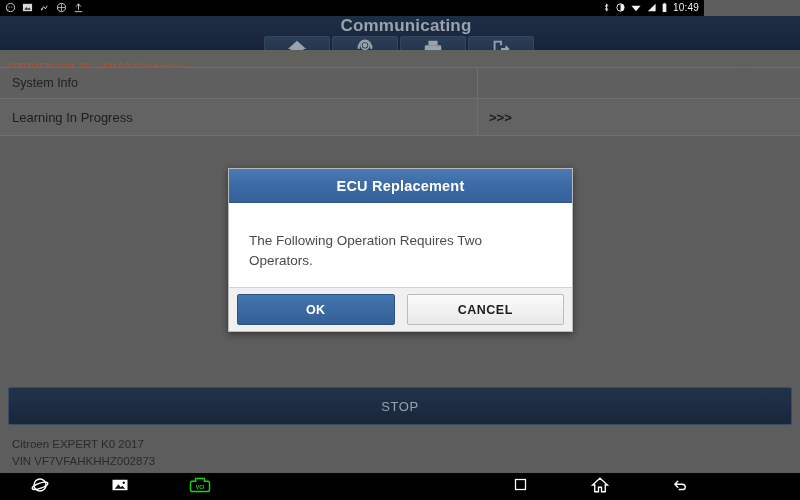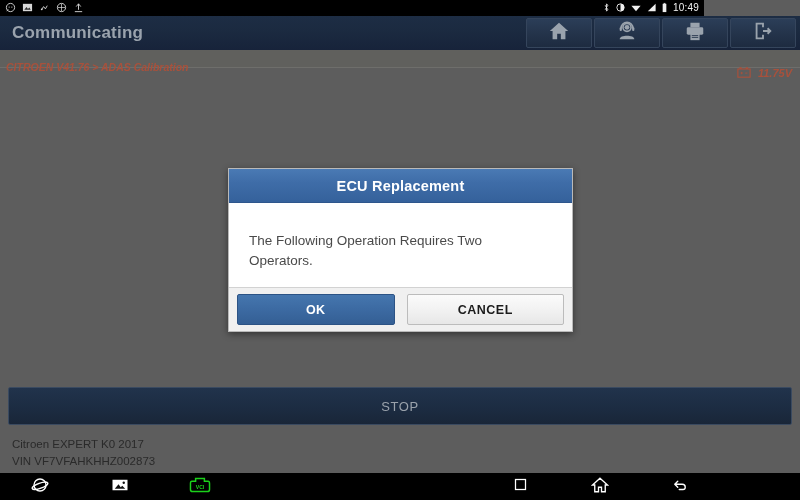--- a/index.html
+++ b/index.html
@@ -47,20 +47,21 @@
 
   
   .titlebar {
     position: absolute;
     top: 16px; left: 0;
     width: 800px; height: 34px;
     background: linear-gradient(to bottom, #1d2d44 0%, #1b2a40 45%, #17233a 100%);
     display: flex;
     align-items: center;
     justify-content: space-between;
+    flex-direction: column;
   }
   .app-title {
     color: #9aa3ad;
     font-size: 17px;
     font-weight: bold;
     padding-left: 12px;
     letter-spacing: 0.2px;
   }
   .toolbar {
     display: flex;
@@ -401,20 +402,30 @@
             <rect x="4" y="0" width="4" height="3" fill="#a8513c"></rect>
             <rect x="15" y="0" width="4" height="3" fill="#a8513c"></rect>
             <rect x="1.5" y="3" width="21" height="14" fill="none" stroke="#a8513c" stroke-width="2"></rect>
             <path d="M6 10 H10 M8 8 V12 M14 10 H18" stroke="#a8513c" stroke-width="1.6"></path>
           </svg>
       </span>
       <span class="voltage-text">11.75V</span>
     </div>
   </div>
 
+  <div class="table">
+    <div class="row header-row">
+      <div class="cell-left">System Info</div>
+      <div class="cell-right"></div>
+    </div>
+    <div class="row data-row">
+      <div class="cell-left">Learning In Progress</div>
+      <div class="cell-right">&gt;&gt;&gt;</div>
+    </div>
+  </div>
 
   <div class="content-area"></div>
 
   <div class="stop-wrap">
     <div class="stop-btn">STOP</div>
   </div>
 
   <div class="footer">
     <div class="footer-line">Citroen EXPERT K0 2017</div>
     <div class="footer-line">VIN VF7VFAHKHHZ002873</div>

